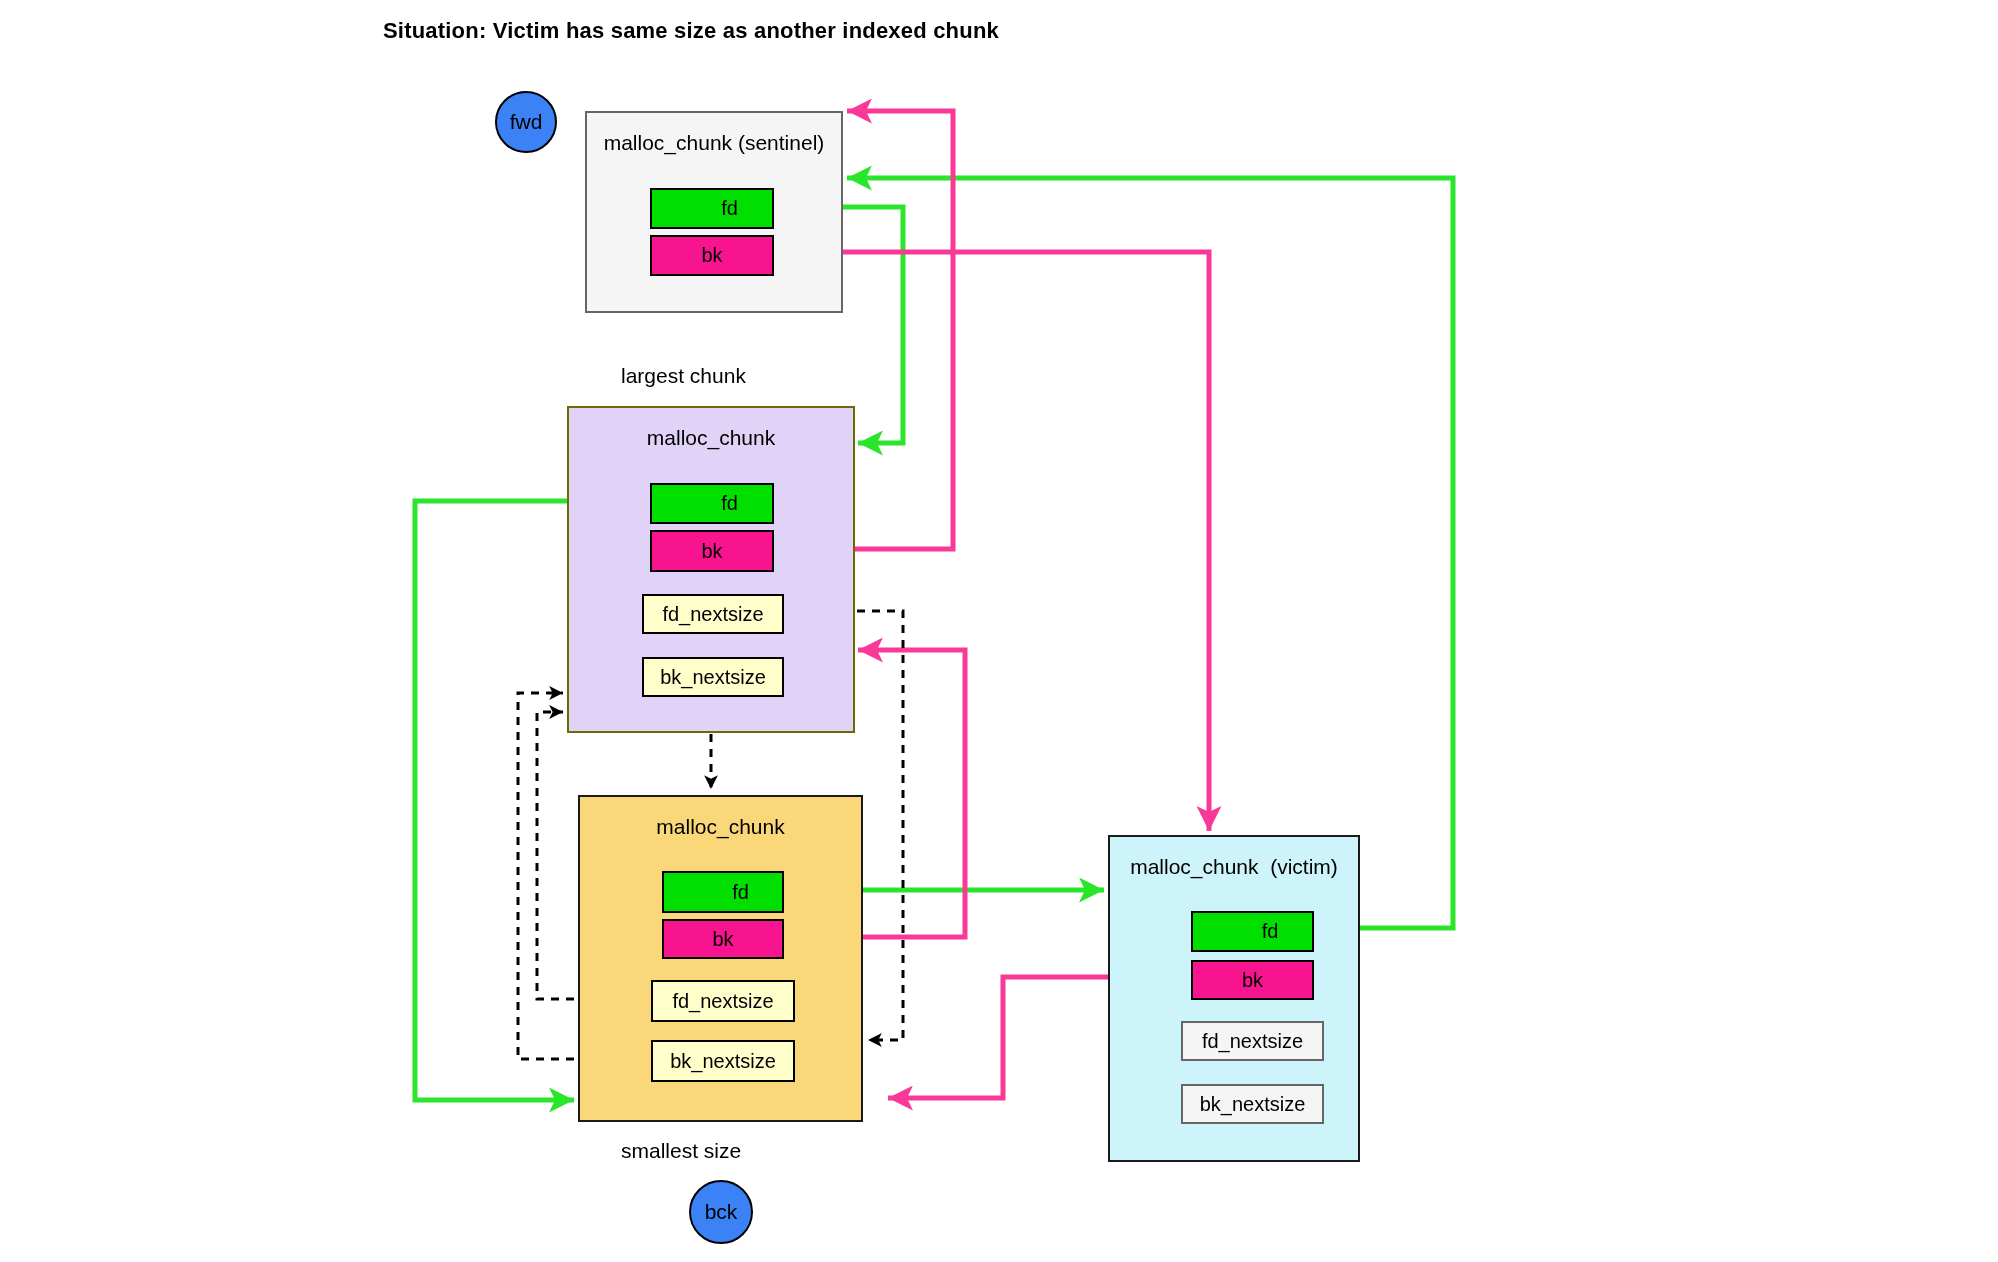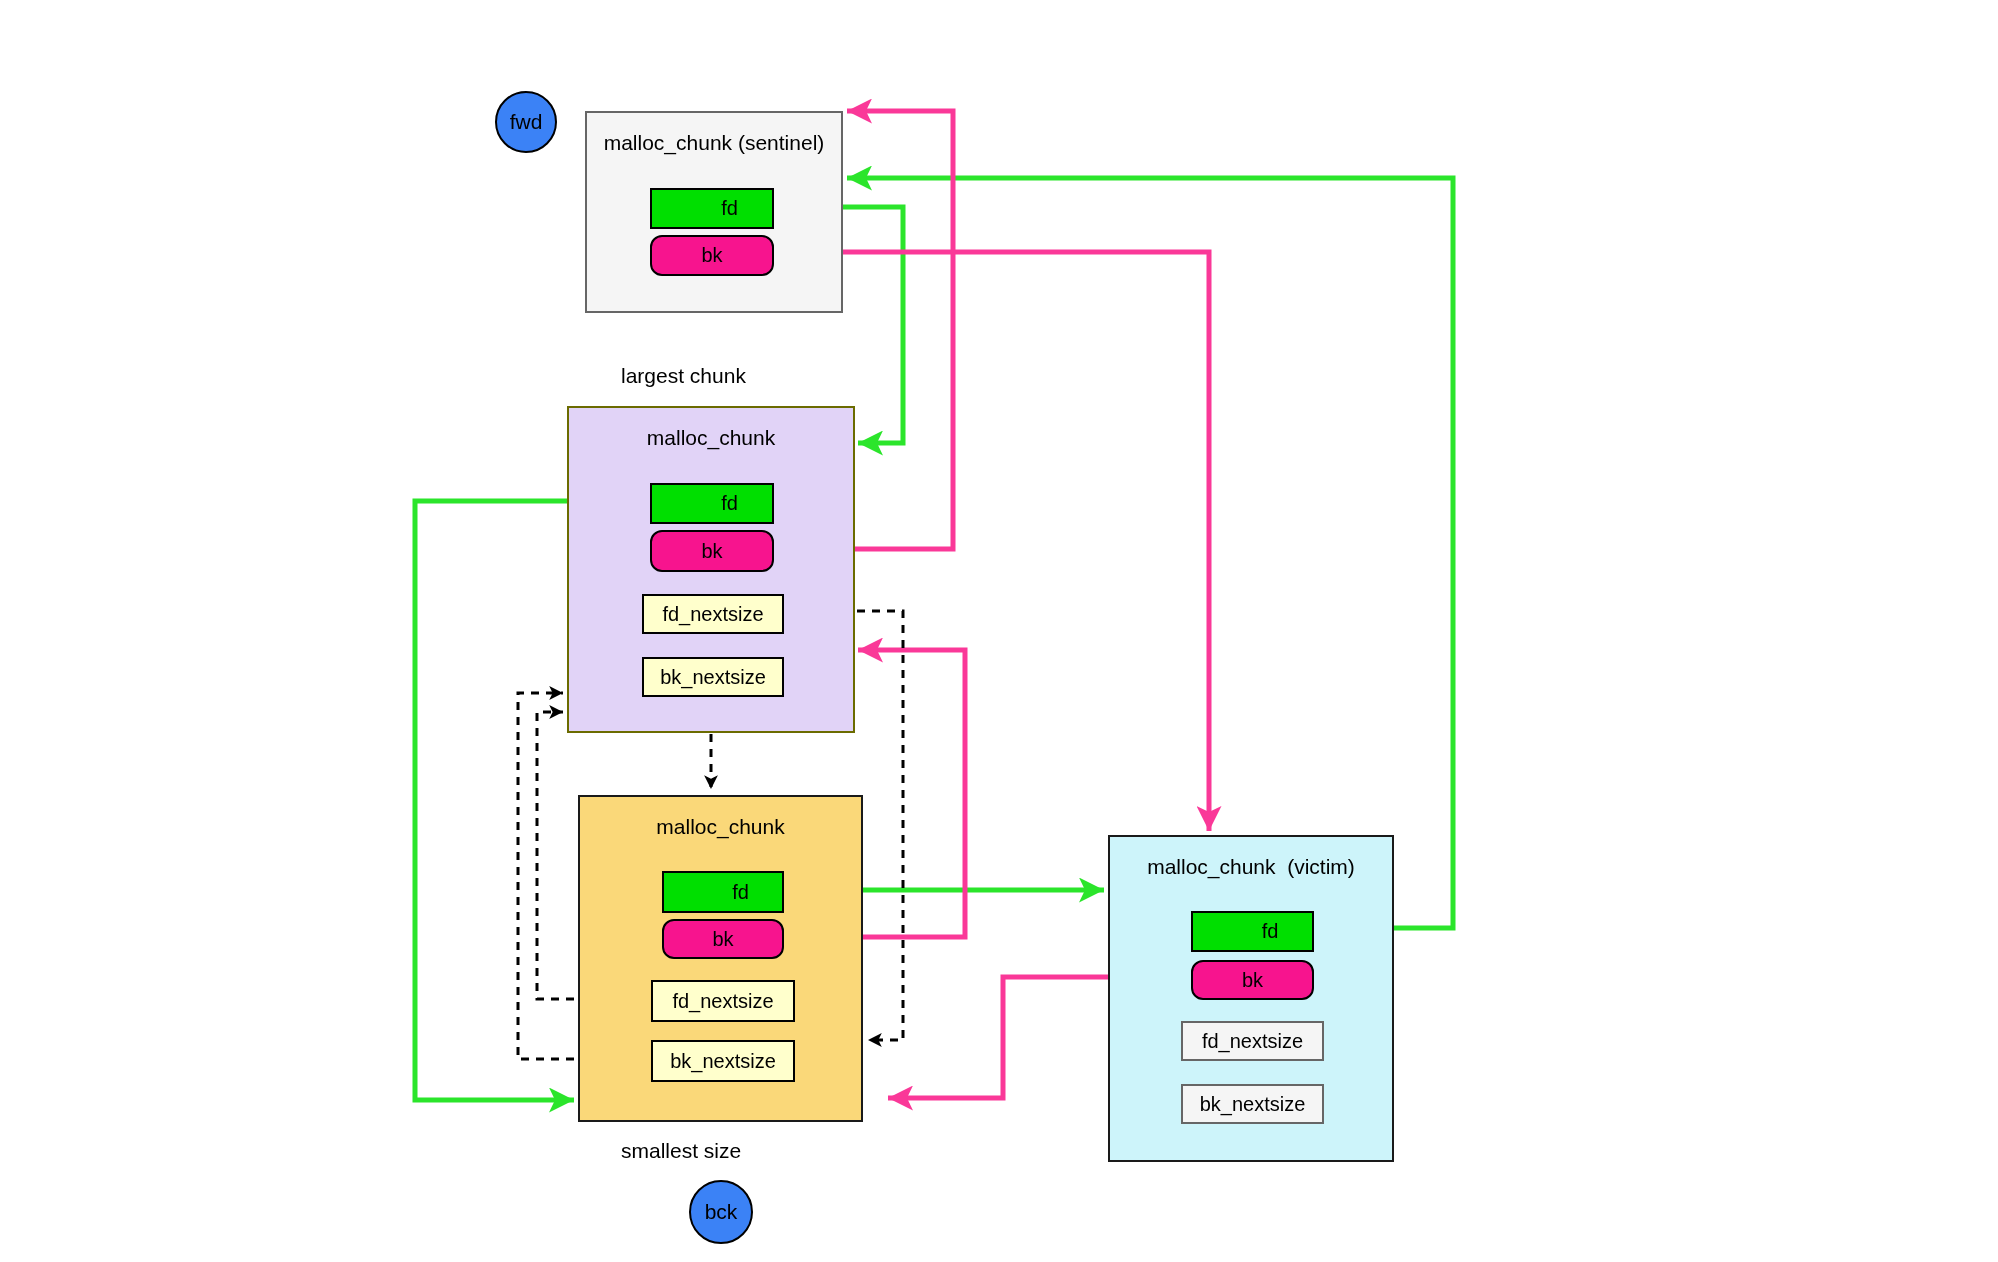--- a/index.html
+++ b/index.html
@@ -22,23 +22,23 @@
     position:absolute;left:0;right:0;top:18px;text-align:center;
     font-size:21px;white-space:pre;
   }
   .field{
     position:absolute;display:flex;align-items:center;justify-content:center;
     font-size:20px;box-sizing:border-box;border:2px solid #000;
   }
   .chunk-sentinel{left:585px;top:111px;width:258px;height:202px;background:var(--c-sentinel-fill);border:2px solid var(--c-sentinel-border);}
   .chunk-largest {left:567px;top:406px;width:288px;height:327px;background:var(--c-purple-fill);border:2px solid var(--c-purple-border);}
   .chunk-smallest{left:578px;top:795px;width:285px;height:327px;background:var(--c-orange-fill);border:2px solid #1a1a1a;}
-  .chunk-victim  {left:1108px;top:835px;width:286px;height:327px;background:var(--c-cyan-fill);border:2px solid #1a1a1a;}
+  .chunk-victim  {left:1108px;top:835px;width:252px;height:327px;background:var(--c-cyan-fill);border:2px solid #1a1a1a;}
   .f-green{background:var(--c-green-box);padding-left:35px;}
-  .f-pink{background:var(--c-pink-box);border-radius:12px;}
+  .f-pink{background:var(--c-pink-box);}
   .f-yellow{background:var(--c-yellow-box);}
   .f-gray{background:var(--c-gray-box);border:2px solid var(--c-gray-border);}
   .side-label{
     position:absolute;width:220px;text-align:left;font-size:21px;
   }
   .g-line{stroke:var(--c-green-arrow);stroke-width:5;fill:none;}
   .p-line{stroke:var(--c-pink-arrow);stroke-width:5;fill:none;}
   .d-line{stroke:#000;stroke-width:3;fill:none;stroke-dasharray:8 7;}
 </style>
 </head>
@@ -68,20 +68,21 @@
     <path class="p-line" d="M 772 252 L 1209 252 L 1209 831 " marker-end="url(#ah-pink)"></path>
     <path class="p-line" d="M 782 937 L 965 937 L 965 650 L 858 650" marker-end="url(#ah-pink)"></path>
     <path class="p-line" d="M 1189 977 L 1003 977 L 1003 1098 L 888 1098" marker-end="url(#ah-pink)"></path>
 
     <path class="d-line" d="M 782 611 L 903 611 L 903 1040 L 868 1040" marker-end="url(#ah-black)"></path>
     <path class="d-line" d="M 649 999 L 537 999 L 537 712 L 563 712" marker-end="url(#ah-black)"></path>
     <path class="d-line" d="M 649 1059 L 518 1059 L 518 693 L 563 693" marker-end="url(#ah-black)"></path>
     <path class="d-line" d="M 711 734 L 711 789" marker-end="url(#ah-black)"></path>
   </svg>
 
+  <div class="title">Situation: Victim has same size as another indexed chunk</div>
 
   <div class="node-circle" style="left:495px;top:91px;width:62px;height:62px;">
     <span>fwd</span>
   </div>
 
   <div class="node-circle" style="left:689px;top:1180px;width:64px;height:64px;">
     <span>bck</span>
   </div>
 
   <div class="side-label" style="left:621px;top:364px;">largest chunk</div>

